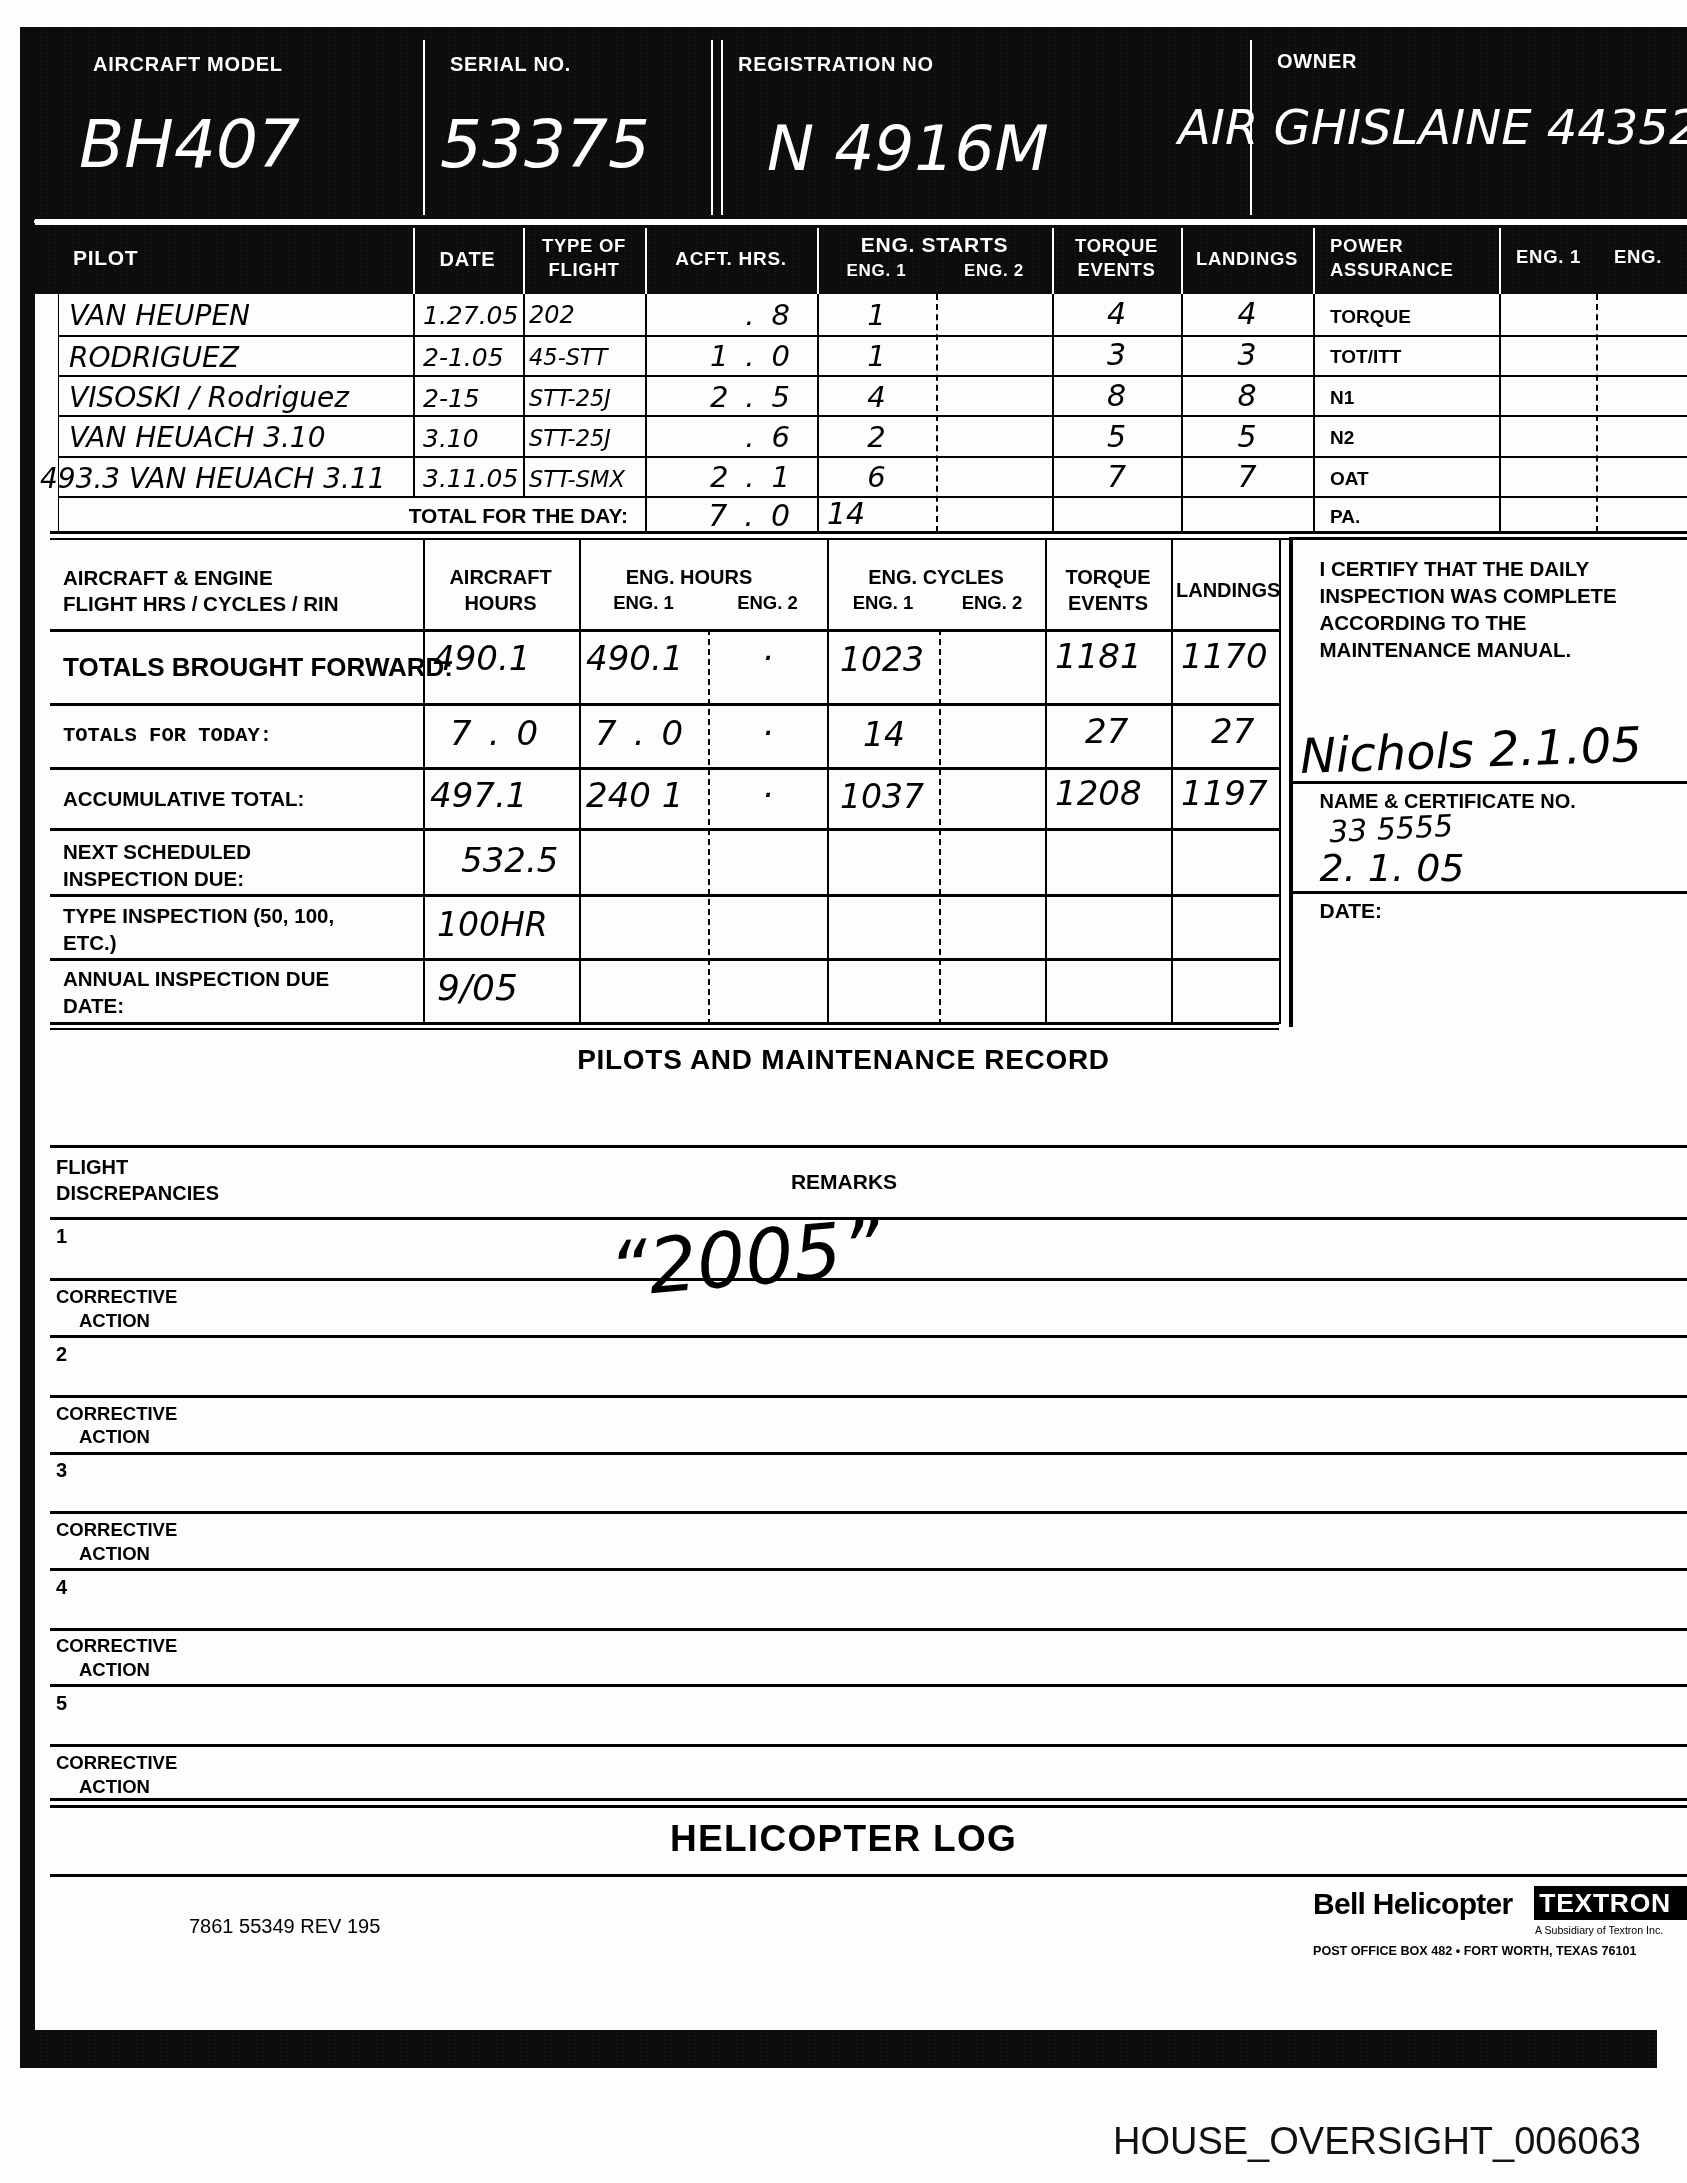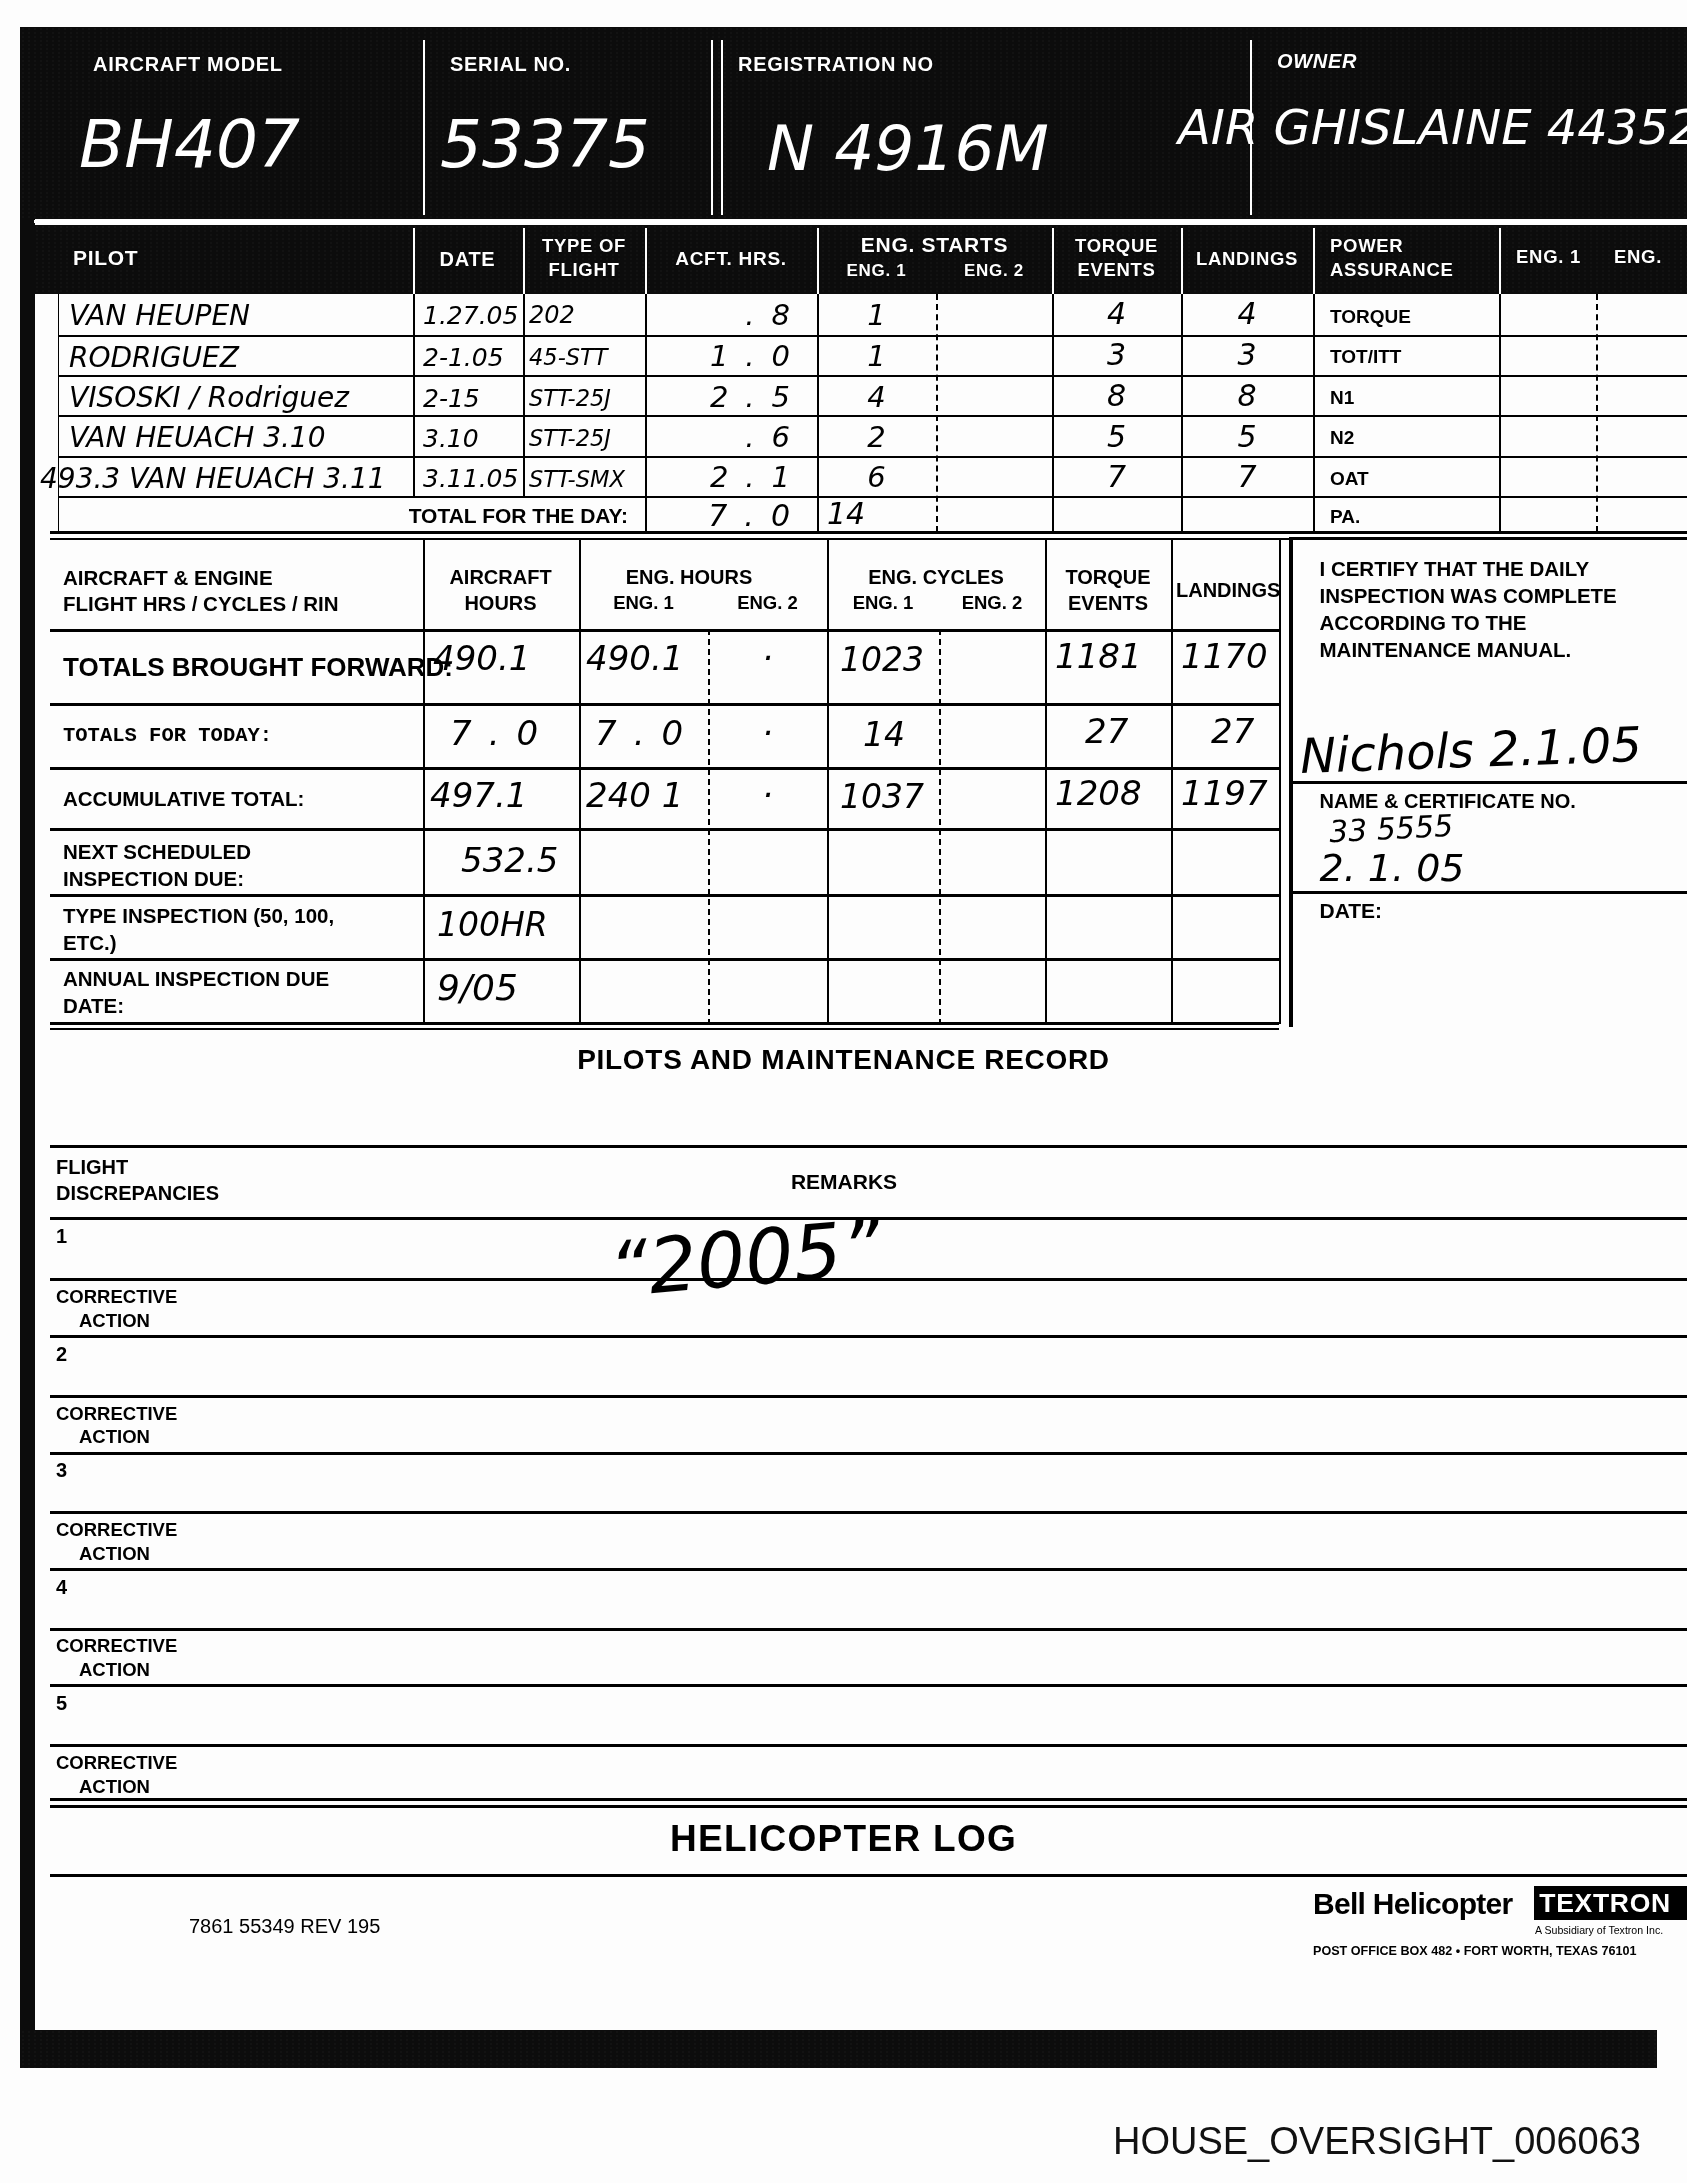--- a/index.html
+++ b/index.html
@@ -39,21 +39,21 @@
 
   <div class="abs wlabel" style="left:93px;top:53px;font-size:20px;">AIRCRAFT MODEL</div>
   <div class="abs whand" style="left:79px;top:106px;font-size:66px;">BH407</div>
 
   <div class="abs wlabel" style="left:450px;top:53px;font-size:20px;">SERIAL NO.</div>
   <div class="abs whand" style="left:440px;top:106px;font-size:66px;">53375</div>
 
   <div class="abs wlabel" style="left:738px;top:53px;font-size:20px;">REGISTRATION NO</div>
   <div class="abs whand" style="left:767px;top:112px;font-size:63px;">N 4916M</div>
 
-  <div class="abs wlabel" style="left:1277px;top:50px;font-size:20px;font-style:italic;">OWNER</div>
+  <div class="abs wlabel" style="left:1277px;top:50px;font-size:20px;">OWNER</div>
   <div class="abs whand" style="left:1178px;top:99px;font-size:48px;white-space:nowrap;">AIR GHISLAINE 443525</div>
 
   <div class="abs whl" style="left:34px;top:220px;width:1653px;height:2.6px;"></div>
   <div class="abs dark noise" style="left:34px;top:225px;width:1653px;height:69px;"></div>
 
   <div class="abs wvl" style="left:413px;top:228px;height:66px;"></div>
   <div class="abs wvl" style="left:523px;top:228px;height:66px;"></div>
   <div class="abs wvl" style="left:645px;top:228px;height:66px;"></div>
   <div class="abs wvl" style="left:817px;top:228px;height:66px;"></div>
   <div class="abs wvl" style="left:1052px;top:228px;height:66px;"></div>

